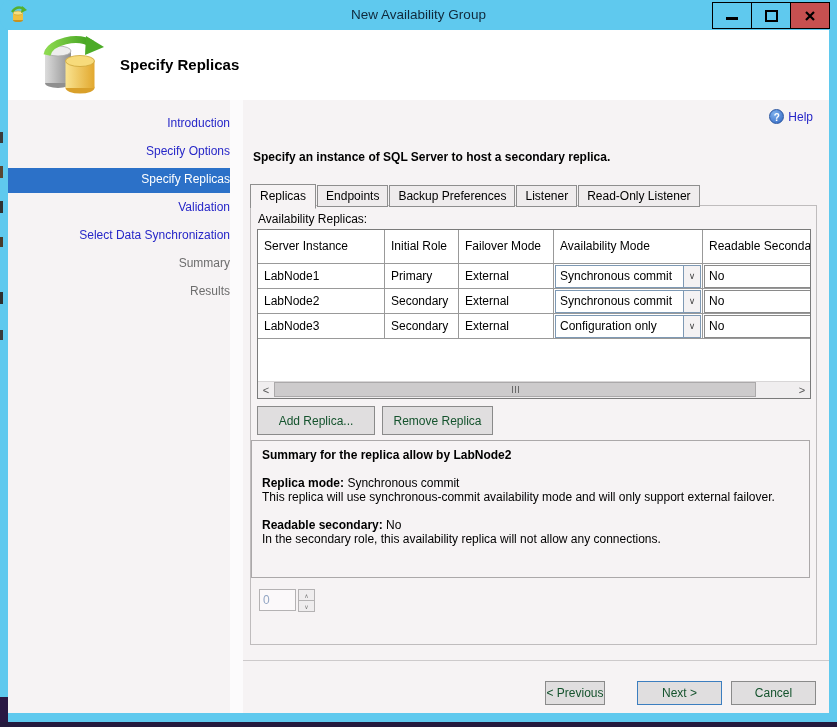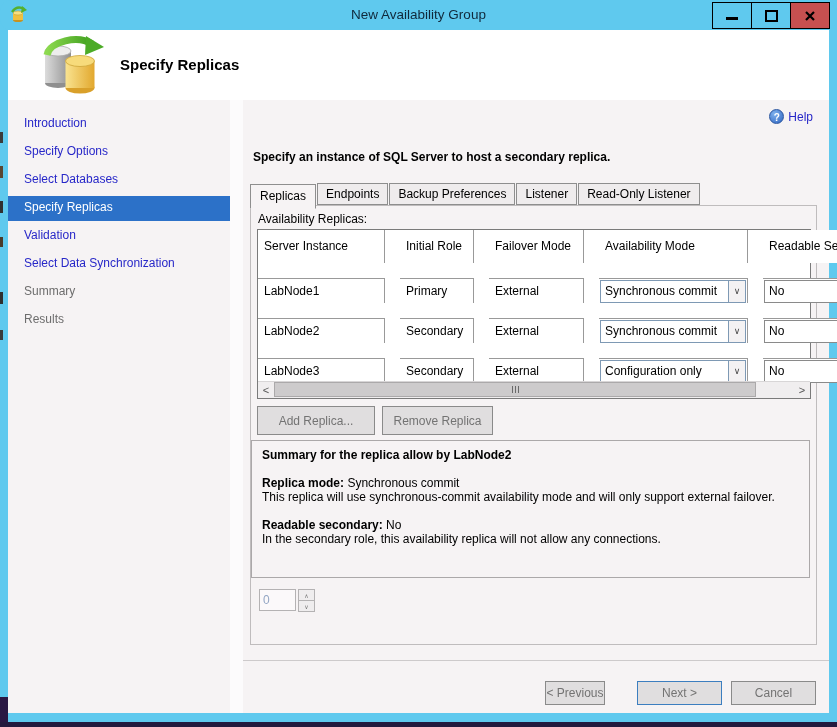--- a/index.html
+++ b/index.html
@@ -20,61 +20,61 @@
 
   
   .dialog{position:absolute;left:8px;top:30px;width:821px;height:683px;background:#F6F3F4;}
   .dlg-header{position:absolute;left:0;top:0;right:0;height:70px;background:#FFFFFF;}
   .hdr-icon{position:absolute;left:26px;top:5px;}
   .hdr-title{position:absolute;left:112px;top:26px;font-size:15px;font-weight:bold;color:#000;}
 
   .dlg-body{position:absolute;left:0;top:70px;right:0;bottom:0;}
   .sidebar{position:absolute;left:0;top:0;width:222px;bottom:0;background:#F6F3F4;}
   .gutter{position:absolute;left:222px;top:0;width:13px;bottom:0;background:#FCFBFC;border-right:1px solid #E6E3E4;}
-  .nav{padding-top:12px;}
+  .nav{padding-top:12px;text-align:right;}
   .nav-item{height:25px;line-height:23px;padding-left:16px;font-size:12px;margin-bottom:3px;color:#2727C8;cursor:default;}
   .nav-item.selected{background:#2C71C8;color:#FFFFFF;}
   .nav-item.disabled{color:#6D6D6D;}
 
   .content{position:absolute;left:235px;top:0;right:0;bottom:0;background:#F6F3F4;}
   .help{position:absolute;top:9px;right:16px;display:flex;align-items:center;font-size:12px;color:#2727C8;cursor:default;}
   .help-badge{width:15px;height:15px;border-radius:50%;background:radial-gradient(circle at 35% 30%, #7FB2EE, #2F64C0);
     color:#fff;font-size:10px;font-weight:bold;text-align:center;line-height:15px;margin-right:4px;border:1px solid #2A56A0;box-sizing:border-box;}
   .instruction{position:absolute;left:10px;top:50px;font-size:12px;font-weight:bold;color:#000;}
 
-  .tabs{position:absolute;left:7px;top:83px;display:flex;align-items:flex-start;z-index:3;}
+  .tabs{position:absolute;left:7px;top:83px;display:flex;align-items:center;z-index:3;}
   .tab{font-size:12px;color:#000;background:#EFECED;border:1px solid #8E8E8E;padding:3px 8px 3px;margin-right:1px;cursor:default;}
   .tab.active{background:#F6F3F4;border-bottom:1px solid #F6F3F4;padding:4px 9px 5px;position:relative;top:1px;}
 
   .panel{position:absolute;left:7px;top:105px;width:565px;height:438px;border:1px solid #BFBCBD;background:#F6F3F4;z-index:1;}
   .repl-label{position:absolute;left:7px;top:6px;font-size:12px;color:#000;}
 
   .table-box{position:absolute;left:6px;top:23px;width:552px;height:168px;background:#FFFFFF;border:1px solid #7A7A7A;}
-  .grid{display:grid;grid-template-columns:127px 74px 95px 149px 107px;border-bottom:1px solid #999;gap:15px;}
+  .grid{display:grid;grid-template-columns:127px 74px 95px 149px 107px;border-bottom:1px solid #999;}
   .cell{font-size:12px;color:#000;border-right:1px solid #999;box-sizing:border-box;
     display:flex;align-items:center;padding-left:6px;overflow:hidden;background:#fff;}
   .cell.last{border-right:none;}
   .h{height:33px;line-height:13px;}
   .r{height:25px;border-top:1px solid #999;white-space:nowrap;}
   .nowrap{white-space:nowrap;}
   .combo-cell{padding:0;}
   .combo{flex:1;display:flex;align-items:stretch;border:1px solid #7E99B4;margin:1px;height:21px;background:#fff;}
   .combo-text{flex:1;font-size:12px;display:flex;align-items:center;padding-left:4px;white-space:nowrap;overflow:hidden;}
   .combo-arrow{width:16px;border-left:1px solid #7E99B4;display:flex;align-items:center;justify-content:center;
     font-size:9px;color:#444;background:#F4F2F3;}
   .plainbox{flex:1;display:flex;align-items:center;border:1px solid #8a8a8a;border-right:none;margin:1px -1px 1px 1px;height:21px;background:#fff;padding-left:4px;font-size:12px;}
 
   .hscroll{position:absolute;left:0;right:0;bottom:0;height:16px;background:#F0EEEF;border-top:1px solid #D8D6D7;display:flex;}
   .sc-btn{width:16px;height:16px;display:flex;align-items:center;justify-content:center;font-size:11px;color:#555;}
   .sc-track{position:relative;flex:1;}
   .sc-thumb{position:absolute;left:0;top:0;width:482px;height:15px;background:#CDCBCC;border:1px solid #ABA9AA;box-sizing:border-box;
     display:flex;align-items:center;justify-content:center;gap:2px;}
   .grip{width:1px;height:7px;background:#6A6A6A;}
 
-  .btn{font-size:12px;color:#737373;background:#E0DEDF;border:1px solid #8A8A8A;display:flex;align-items:center;justify-content:center;cursor:default;box-sizing:border-box;}
+  .btn{font-size:12px;color:#14532d;background:#E0DEDF;border:1px solid #8A8A8A;display:flex;align-items:center;justify-content:center;cursor:default;box-sizing:border-box;}
   .btn-add{position:absolute;left:6px;top:200px;width:118px;height:29px;}
   .btn-remove{position:absolute;left:131px;top:200px;width:111px;height:29px;}
 
   .summary-box{position:absolute;left:0px;top:234px;width:559px;height:138px;border:1px solid #ABA8A9;box-sizing:border-box;
     padding:7px 10px;font-size:12px;line-height:14px;color:#000;overflow:hidden;}
   .sum-title{font-weight:bold;margin-bottom:14px;}
   .sum-section{margin-bottom:14px;}
   .sum-label{font-weight:bold;}
 
   .spin-row{position:absolute;left:8px;top:383px;display:flex;align-items:center;}
@@ -154,21 +154,20 @@
       </svg>
       <div class="hdr-title">Specify Replicas</div>
     </div>
 
     <div class="dlg-body">
 
       <div class="sidebar">
         <div class="nav">
           <div class="nav-item">Introduction</div>
           <div class="nav-item">Specify Options</div>
-          <div class="nav-item">Select Databases</div>
           <div class="nav-item selected">Specify Replicas</div>
           <div class="nav-item">Validation</div>
           <div class="nav-item">Select Data Synchronization</div>
           <div class="nav-item disabled">Summary</div>
           <div class="nav-item disabled">Results</div>
         </div>
       </div>
       <div class="gutter"></div>
 
       <div class="content">

